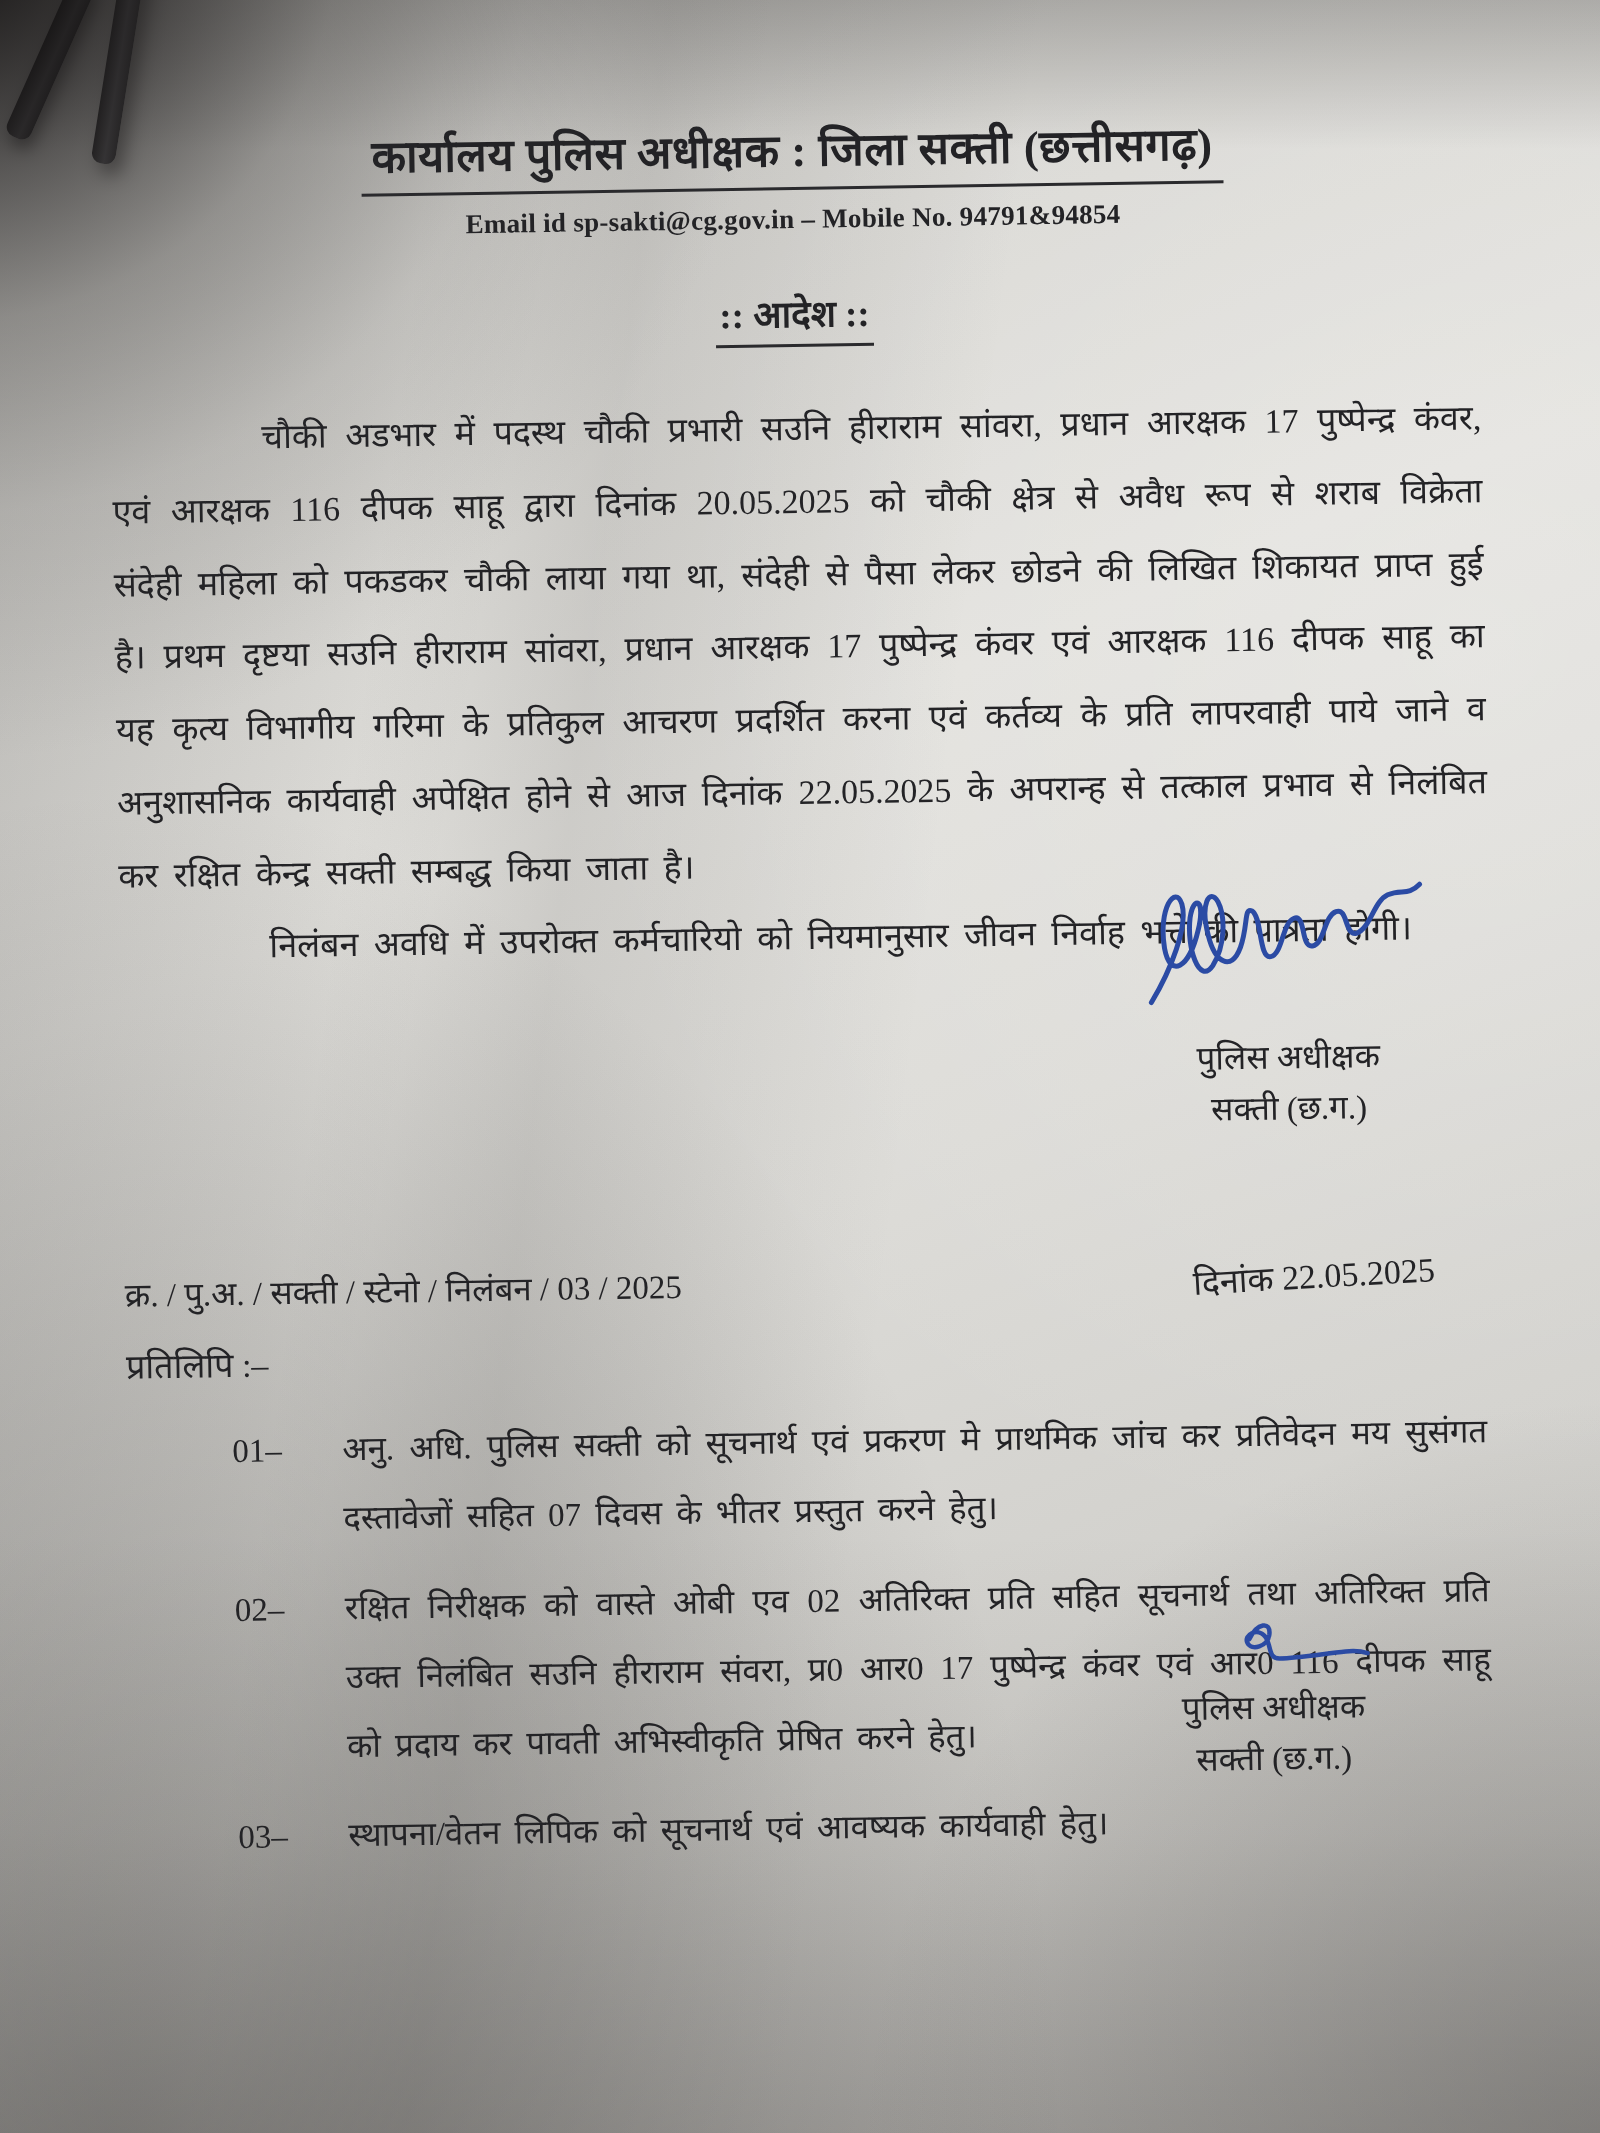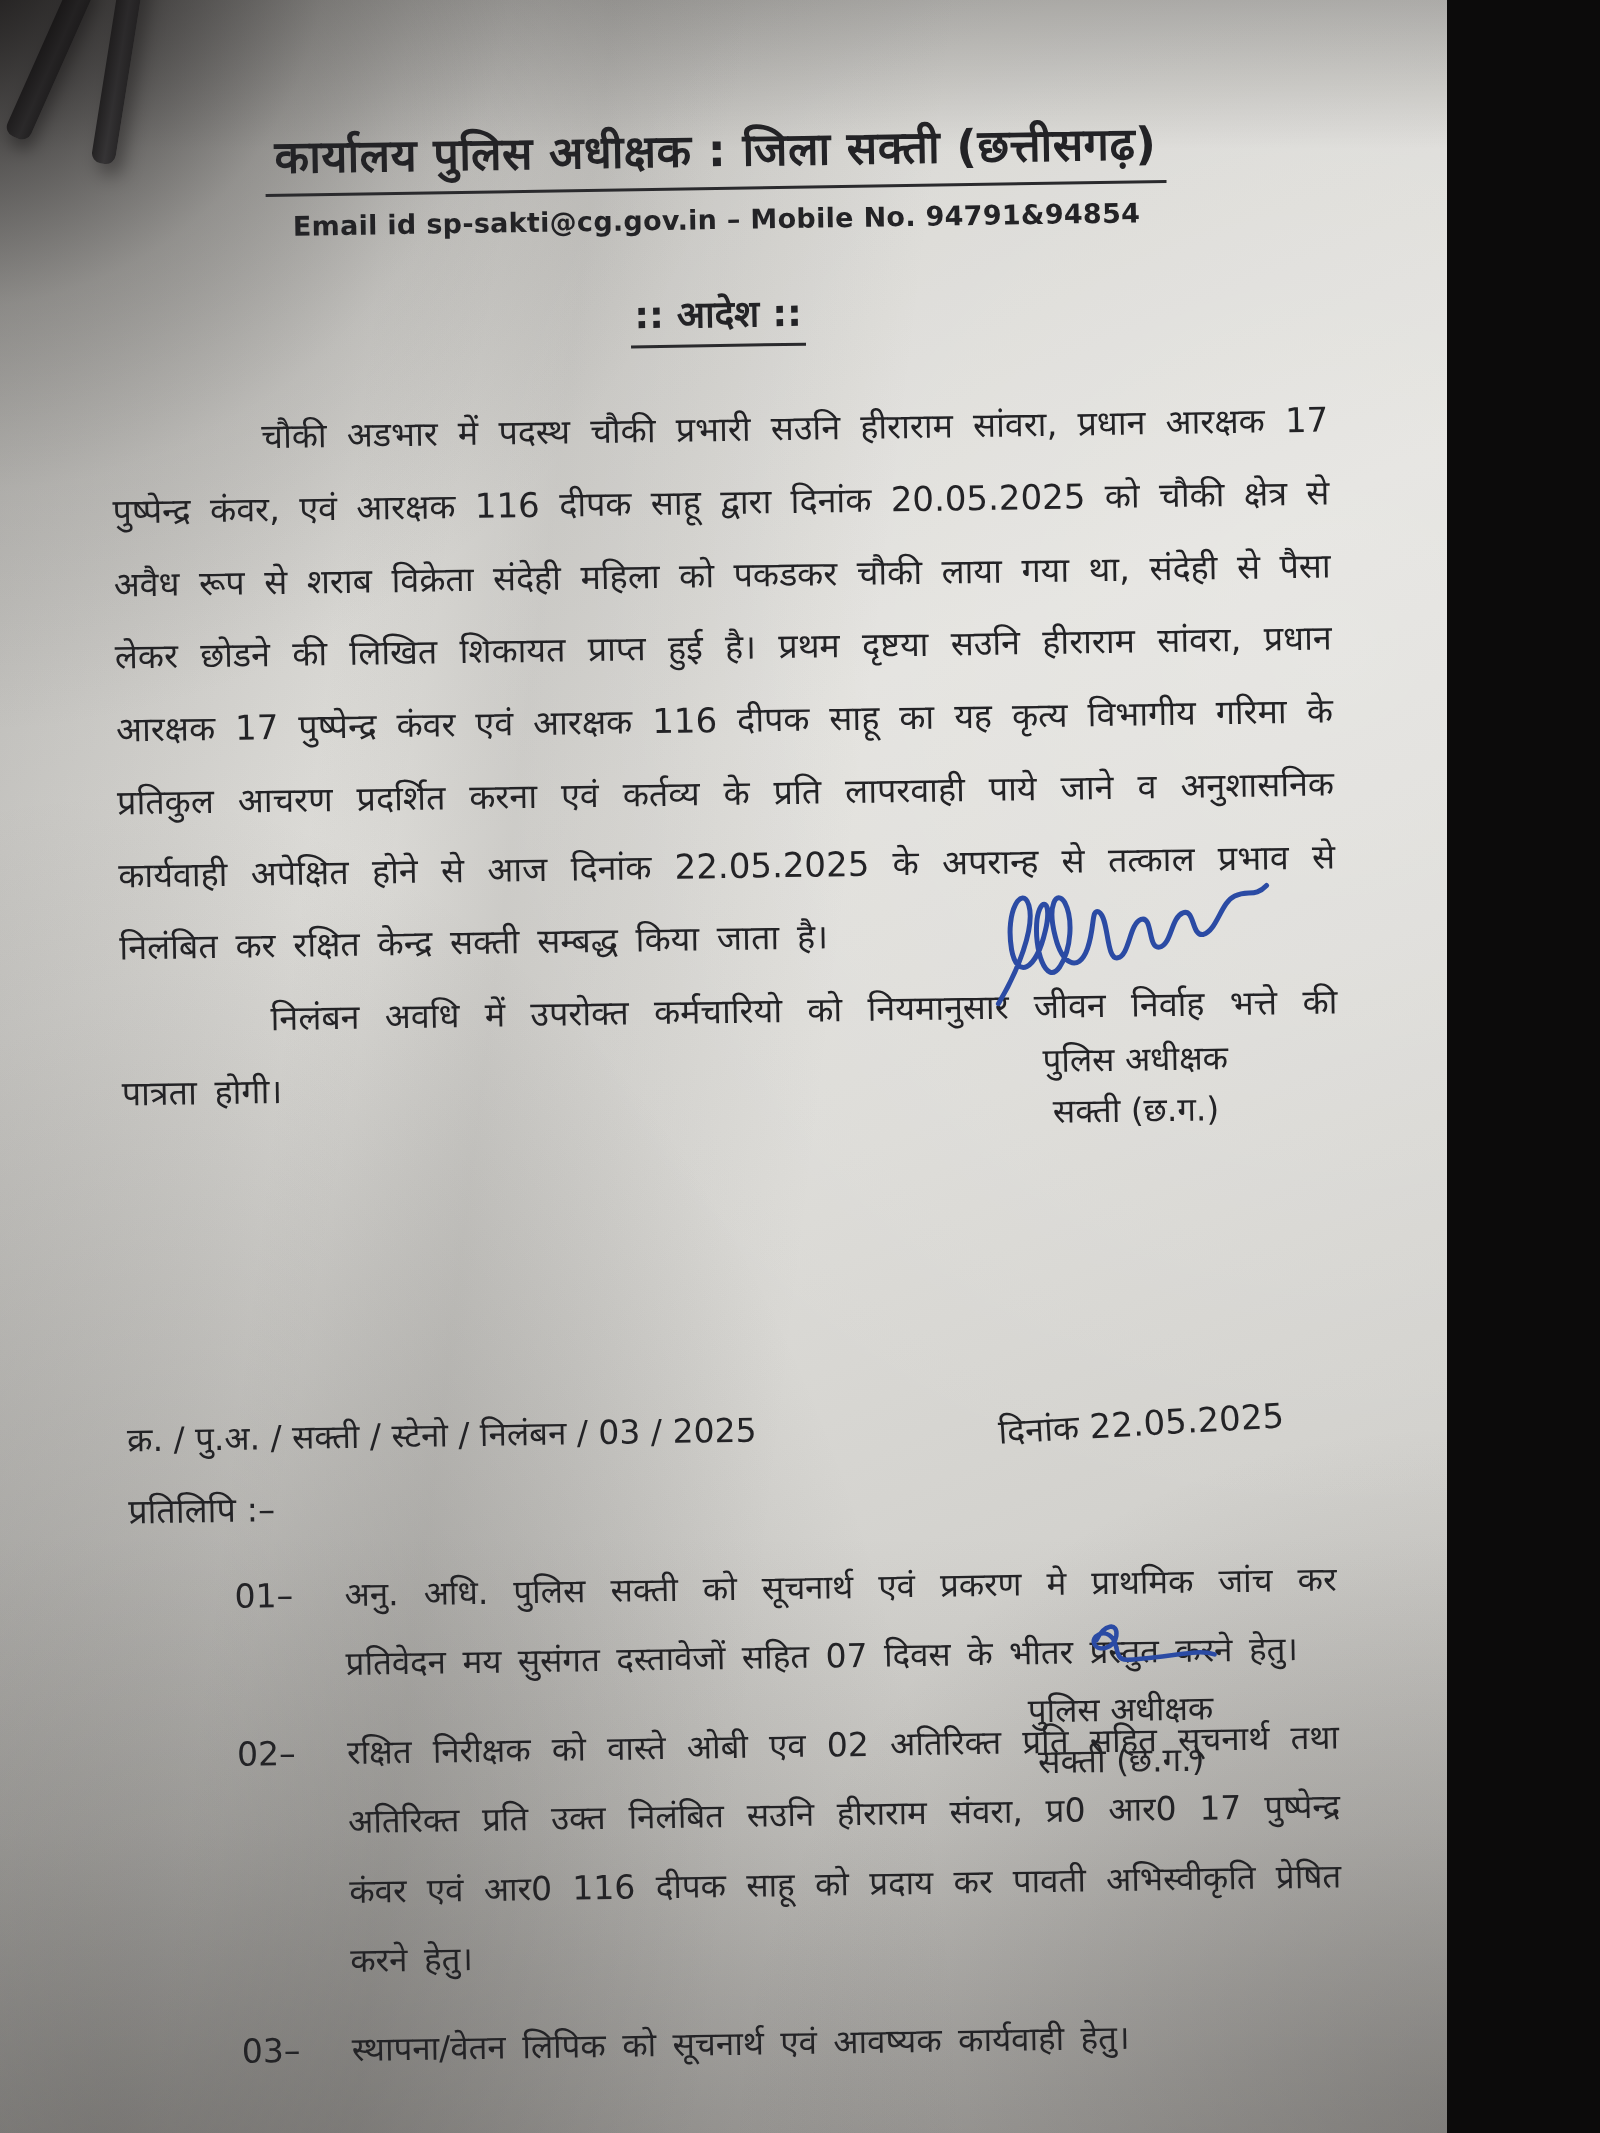--- a/index.html
+++ b/index.html
@@ -4,24 +4,25 @@
 <style>
   * { margin:0; padding:0; box-sizing:border-box; }
   html,body { width:1600px; height:2133px; }
   body{
     font-family:"DejaVu Sans","Liberation Sans",sans-serif;
     overflow:hidden;
     background:#0c0b0b;
   }
   .photo{
     position:relative;
-    width:1447px; height:2133px;
+    width:1600px; height:2133px;
     background:
       radial-gradient(circle at 92% 30%, rgba(255,255,255,0.22), transparent 45%),
       linear-gradient(158deg,#c9c8c5 0%, #d8d7d3 16%, #e2e1dd 38%, #dcdbd7 55%, #d2d1cd 74%, #c3c1bd 100%);
+    font-family: Liberation Serif, serif;
   }
   
   .ov{ position:absolute; inset:0; pointer-events:none; }
   .ov-corner{ background:radial-gradient(circle at -3% -3%, rgba(16,14,14,0.95) 0%, rgba(34,32,32,0.72) 7%, rgba(70,68,66,0.38) 14%, rgba(110,108,106,0.18) 21%, transparent 30%); }
   .ov-top{ background:linear-gradient(to bottom, rgba(60,58,56,0.30), transparent 7%); }
   .ov-band{ background:linear-gradient(97deg, transparent 24%, rgba(95,93,91,0.16) 36%, rgba(95,93,91,0.10) 44%, transparent 56%); }
   .ov-left{ background:linear-gradient(100deg, rgba(85,83,81,0.25) 0%, transparent 30%); }
   .ov-bottom{ background:linear-gradient(to top, rgba(92,90,88,0.38), rgba(92,90,88,0.12) 14%, transparent 28%); }
   .ov-bl{ background:radial-gradient(ellipse at 8% 102%, rgba(62,60,58,0.42), transparent 45%); }
   .ov-br{ background:radial-gradient(circle at 101% 101%, rgba(70,68,66,0.35), transparent 28%); }

